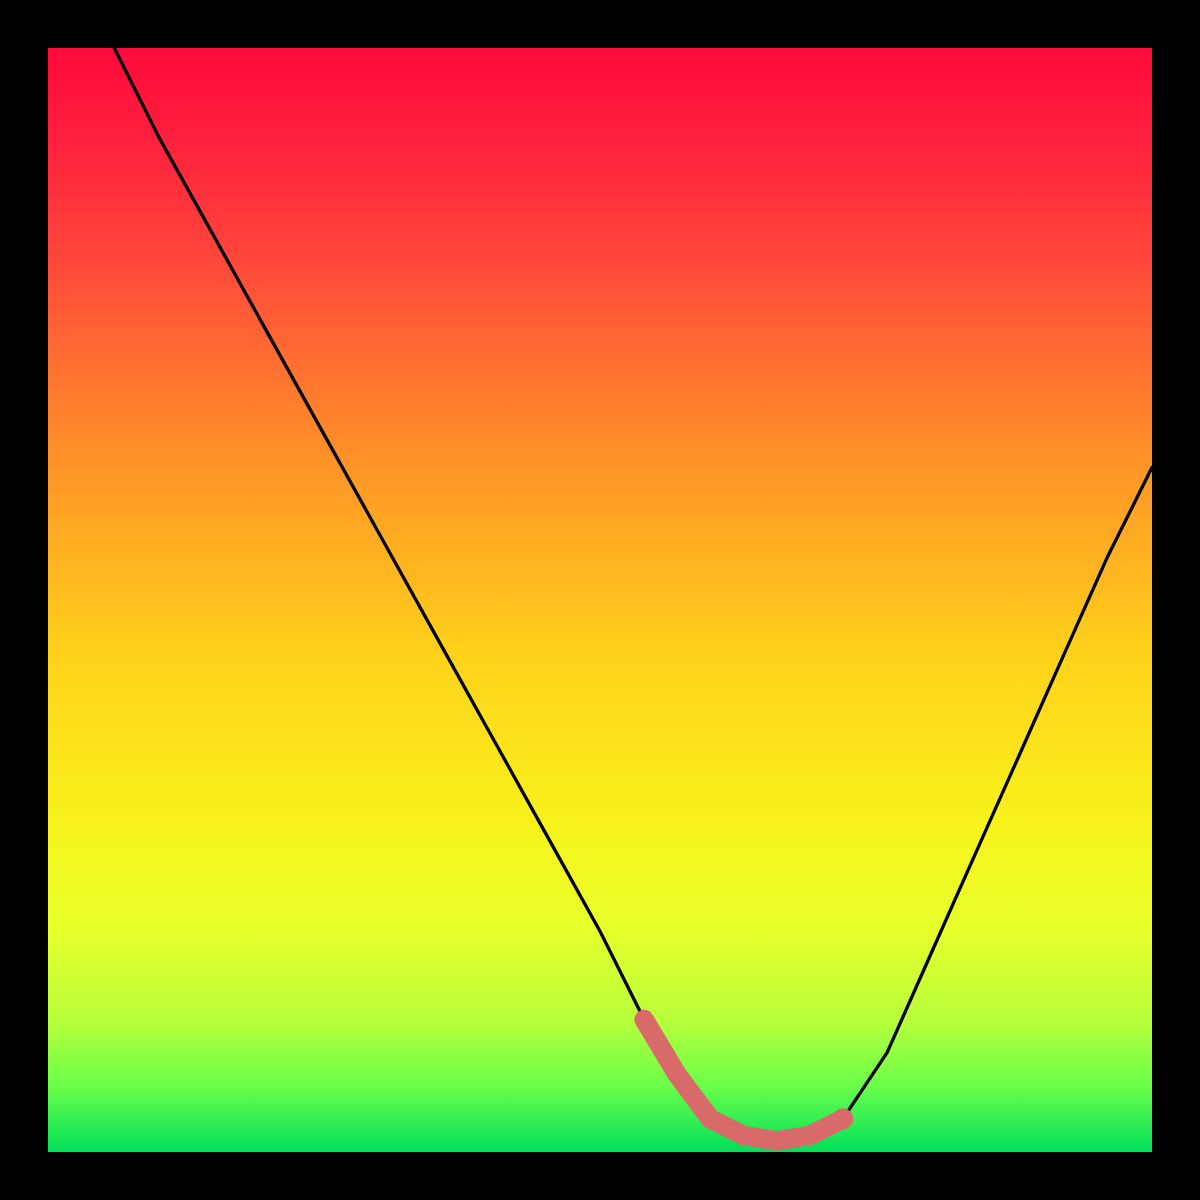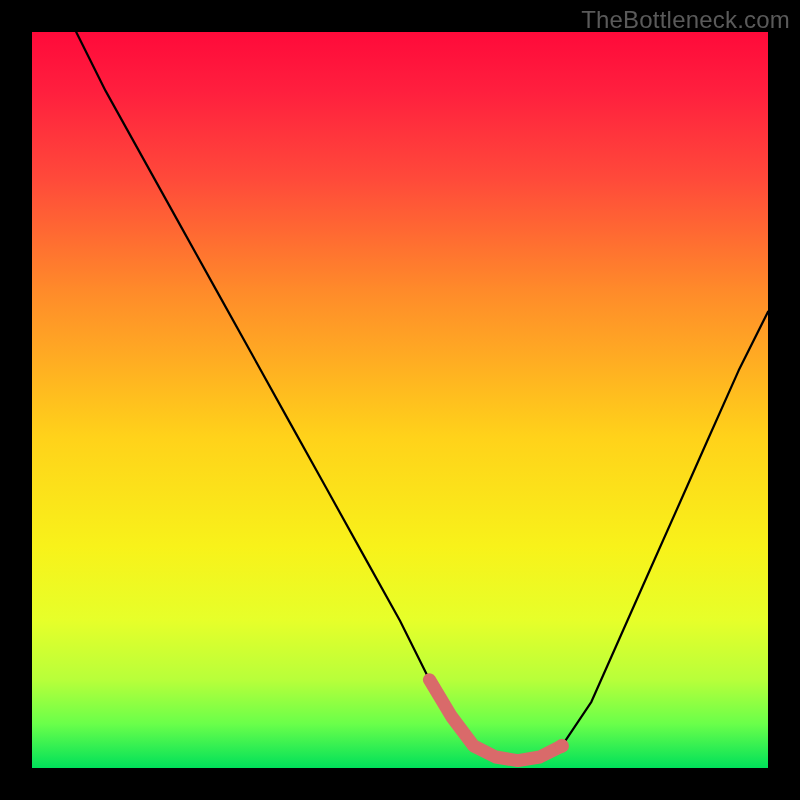--- a/index.html
+++ b/index.html
@@ -64,14 +64,13 @@
 <div class="frame">
 
   <div class="plot"></div>
 
   <svg class="curve" viewBox="0 0 736 736" preserveAspectRatio="none">
     <path id="main-curve" fill="none" stroke-width="2.2" stroke-linecap="round" stroke-linejoin="round" d="M44.2 0.0 L73.6 58.9 L110.4 125.1 L147.2 191.4 L184.0 257.6 L220.8 323.8 L257.6 390.1 L294.4 456.3 L331.2 522.6 L368.0 588.8 L397.4 647.7 L419.5 684.5 L441.6 713.9 L463.7 725.0 L485.8 728.6 L507.8 725.0 L529.9 713.9 L559.4 669.8 L588.8 603.5 L618.2 537.3 L647.7 471.0 L677.1 404.8 L706.6 338.6 L736.0 279.7" stroke="#000000"></path>
     <path id="valley-curve" fill="none" stroke-width="13" stroke-linecap="round" stroke-linejoin="round" d="M397.4 647.7 L419.5 684.5 L441.6 713.9 L463.7 725.0 L485.8 728.6 L507.8 725.0 L529.9 713.9" stroke="#d96a6a"></path>
     <circle id="valley-dot" r="7" cx="529.9" cy="713.9" fill="#d96a6a"></circle>
   </svg>
 
-  <div class="watermark">TheBottleneck.com</div>
 </div>
 
 </body></html>

